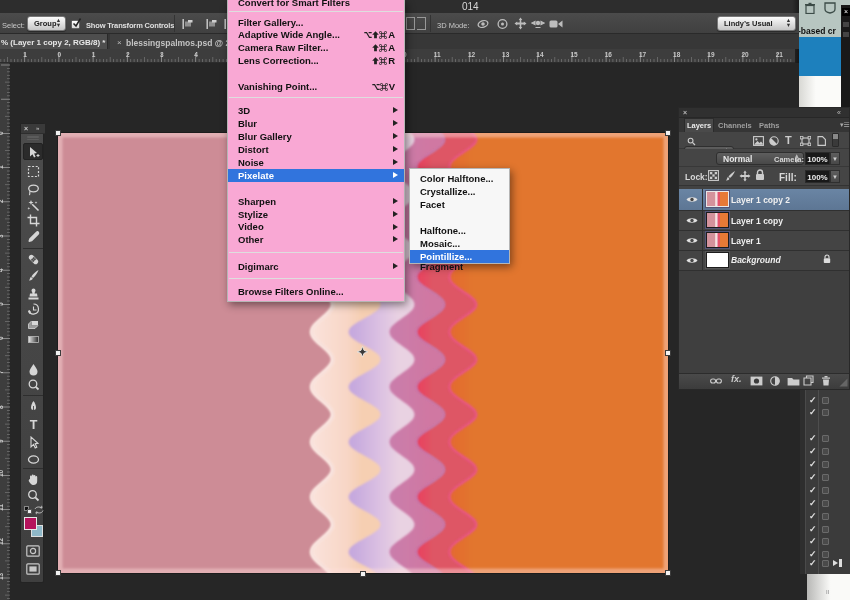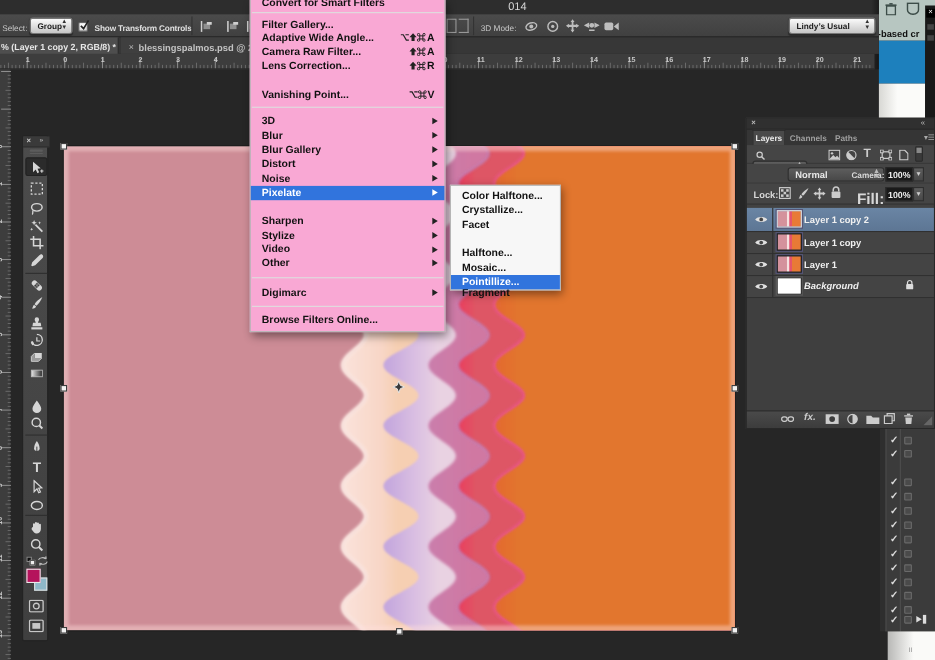--- a/index.html
+++ b/index.html
@@ -802,21 +802,21 @@
         <path d="M11 1 C8.5 2.5 5.5 5 4.5 6.5 L6 8 C7.8 6.5 10 3.5 11 1 Z" fill="#ccc"></path>
         <path d="M4 7 C3 7.5 3.3 9 2 10.5 C3.6 10.8 5.2 9.8 5.4 8.8 Z" fill="#ccc"></path>
       </svg>
       <svg class="abs" style="left:60px;top:62px;" width="12" height="12" viewBox="0 0 13 13">
         <path d="M6.5 0.5 L8.3 3 H7.3 V5.5 H9.8 V4.5 L12.5 6.5 L9.8 8.5 V7.5 H7.3 V10 H8.3 L6.5 12.5 L4.7 10 H5.7 V7.5 H3.2 V8.5 L0.5 6.5 L3.2 4.5 V5.5 H5.7 V3 H4.7 Z" fill="#ccc"></path>
       </svg>
       <svg class="abs" style="left:76px;top:61px;" width="10" height="12" viewBox="0 0 10 12">
         <path d="M2.5 5 V3.5 a2.5 2.5 0 0 1 5 0 V5" fill="none" stroke="#ccc" stroke-width="1.4"></path>
         <rect x="1" y="5" width="8" height="6" rx="1" fill="#ccc"></rect>
       </svg>
-      <div class="abs" style="left:100px;top:64px;color:#d8d8d8;font-size:14px;font-weight:bold;text-align:right;">Fill:</div>
+      <div class="abs" style="left:100px;top:64px;color:#d8d8d8;font-size:10px;font-weight:bold;text-align:right;">Fill:</div>
       <div class="abs" style="left:126px;top:62px;width:25px;height:13px;background:#191919;border:1px solid #2a2a2a;color:#ececec;font-size:8px;font-weight:bold;line-height:13px;text-align:center;">100%</div>
       <div class="abs" style="left:151px;top:62px;width:10px;height:13px;background:linear-gradient(#5e5e5e,#484848);border:1px solid #2f2f2f;color:#ccc;font-size:6px;line-height:13px;text-align:center;">▼</div>
       <div class="abs" style="left:0;top:81px;width:170px;height:21px;background:linear-gradient(#6a85a4,#5d7694);"></div>
       <div class="abs" style="left:23px;top:81px;width:1px;height:21px;background:#2f2f2f;"></div>
       <svg class="abs" style="left:7px;top:87px;" width="12" height="9" viewBox="0 0 12 9">
         <path d="M0.5 4.5 C2.5 1.5 9.5 1.5 11.5 4.5 C9.5 7.5 2.5 7.5 0.5 4.5 Z" fill="#e0e0e0"></path>
         <circle cx="6" cy="4.5" r="1.7" fill="#454545"></circle>
       </svg>
       <div class="abs" style="left:27px;top:83px;width:23px;height:16px;background:linear-gradient(90deg,#d4929c 0 38%,#f6e2e0 41% 47%,#e89cb4 50%,#e4546a 52% 60%,#e87a36 64%,#e87a36 100%);border:1px solid #e8e8e8;outline:1px solid #557;"></div>
       <div class="abs" style="left:52px;top:87px;color:#f0f0f0;font-size:8.5px;font-weight:bold;">Layer 1 copy 2</div>

